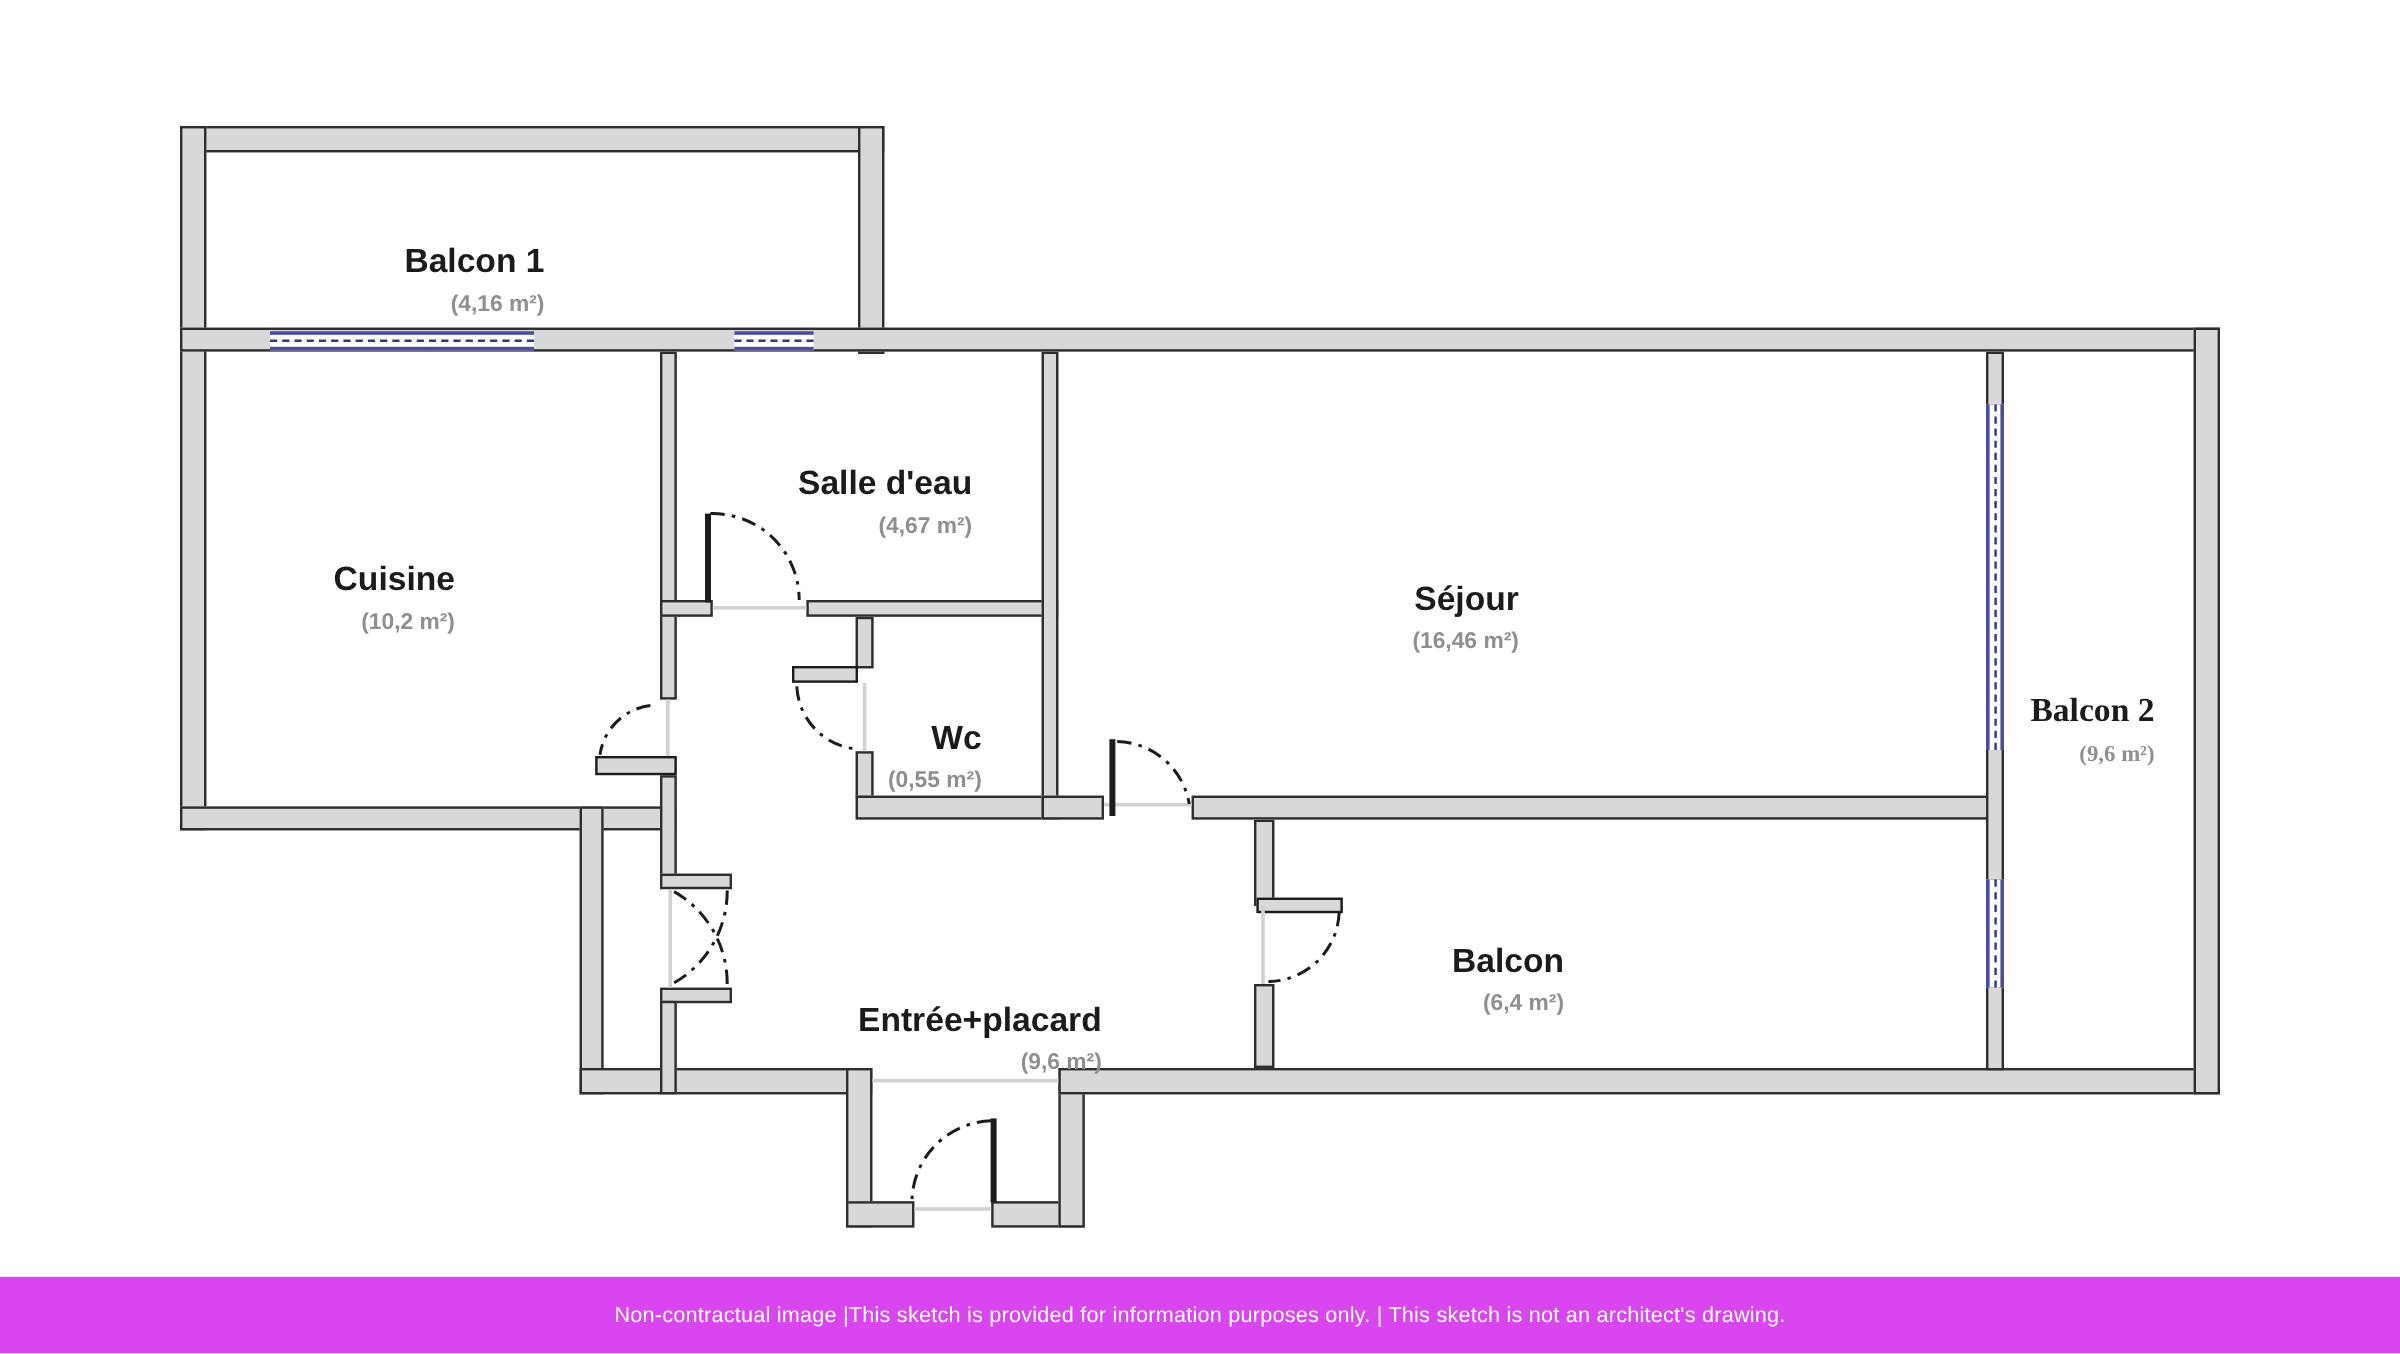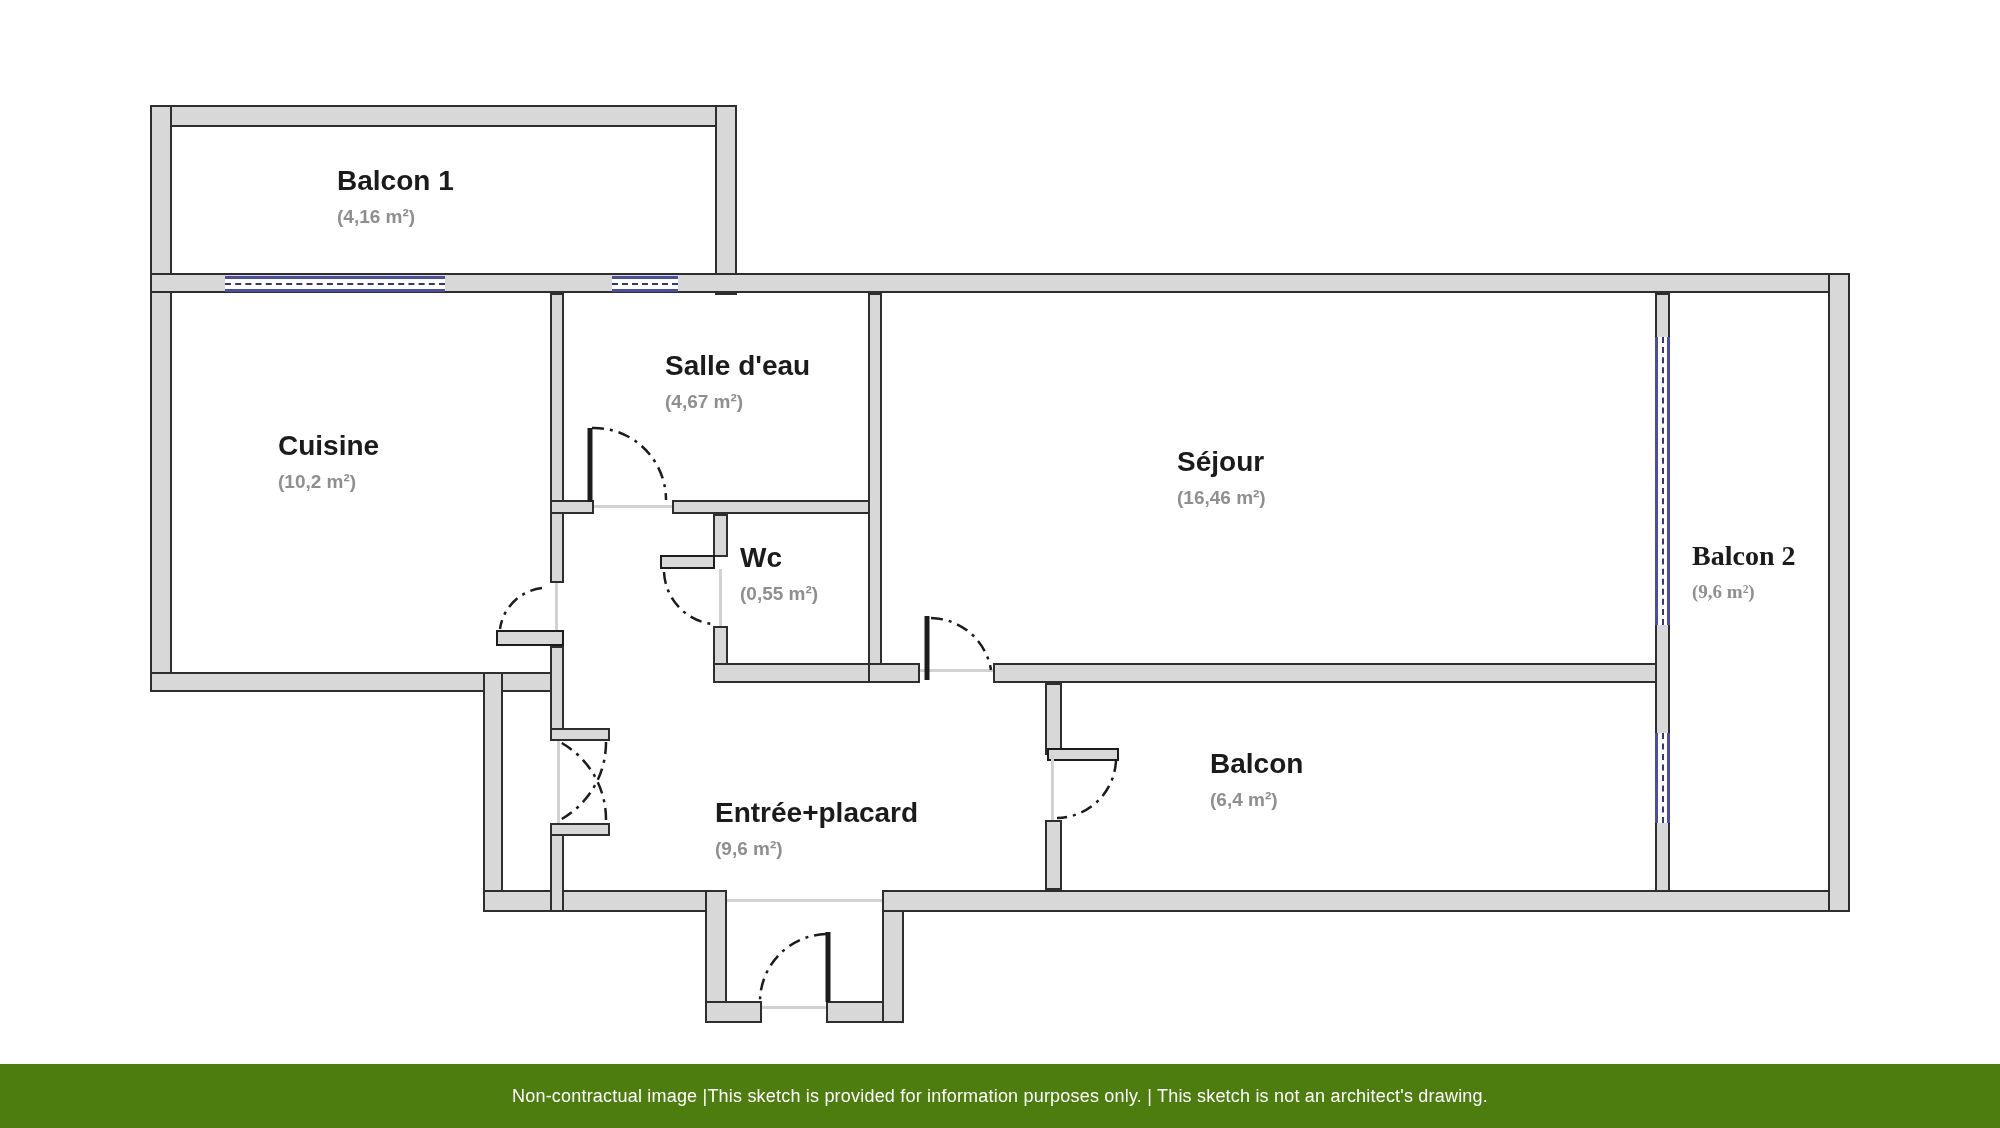--- a/index.html
+++ b/index.html
@@ -30,28 +30,28 @@
   }
   .win-v{
     position:absolute;background:#ffffff;border-left:3px solid #4a4da0;border-right:3px solid #4a4da0;
     box-sizing:border-box;
   }
   .win-v::after{
     content:"";position:absolute;top:0;bottom:0;left:50%;margin-left:-1px;
     border-left:2px dashed #34367e;
   }
   
-  .room-label{position:absolute;text-align:left;white-space:nowrap;}
+  .room-label{position:absolute;text-align:right;white-space:nowrap;margin-top:37px;}
   .room-name{font-size:28px;font-weight:bold;color:#1b1b1b;line-height:32px;}
   .room-area{font-size:19px;font-weight:bold;color:#8f8f8f;line-height:30px;margin-top:5px;}
   
   #arc-layer{position:absolute;left:0;top:0;pointer-events:none;}
   
   .footer-bar{
-    position:absolute;left:0;top:1064px;width:2000px;height:64px;background:#4d7c0f;
+    position:absolute;left:0;top:1064px;width:2000px;height:64px;background:#d946ef;
     display:flex;align-items:center;justify-content:center;
   }
   .footer-text{color:#ffffff;font-size:18px;letter-spacing:0.2px;}
 </style>
 </head>
 <body>
 
 <div id="canvas">
 
 
@@ -130,21 +130,21 @@
       <div class="room-area">(4,16 m²)</div>
     </div>
     <div class="room-label" style="left:278px;top:430px;">
       <div class="room-name">Cuisine</div>
       <div class="room-area">(10,2 m²)</div>
     </div>
     <div class="room-label" style="left:665px;top:350px;">
       <div class="room-name">Salle d'eau</div>
       <div class="room-area">(4,67 m²)</div>
     </div>
-    <div class="room-label" style="left:740px;top:542px;">
+    <div class="room-label" style="left:740px;top:562px;">
       <div class="room-name">Wc</div>
       <div class="room-area">(0,55 m²)</div>
     </div>
     <div class="room-label" style="left:1177px;top:446px;">
       <div class="room-name">Séjour</div>
       <div class="room-area">(16,46 m²)</div>
     </div>
     <div class="room-label" style="left:1692px;top:540px;font-family:Liberation Serif, serif;">
       <div class="room-name">Balcon 2</div>
       <div class="room-area">(9,6 m²)</div>

